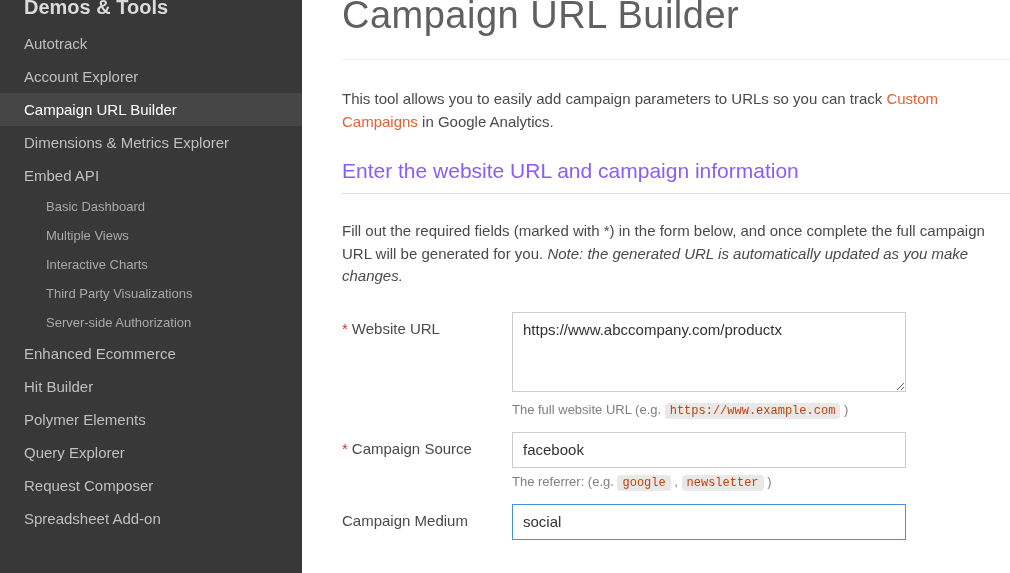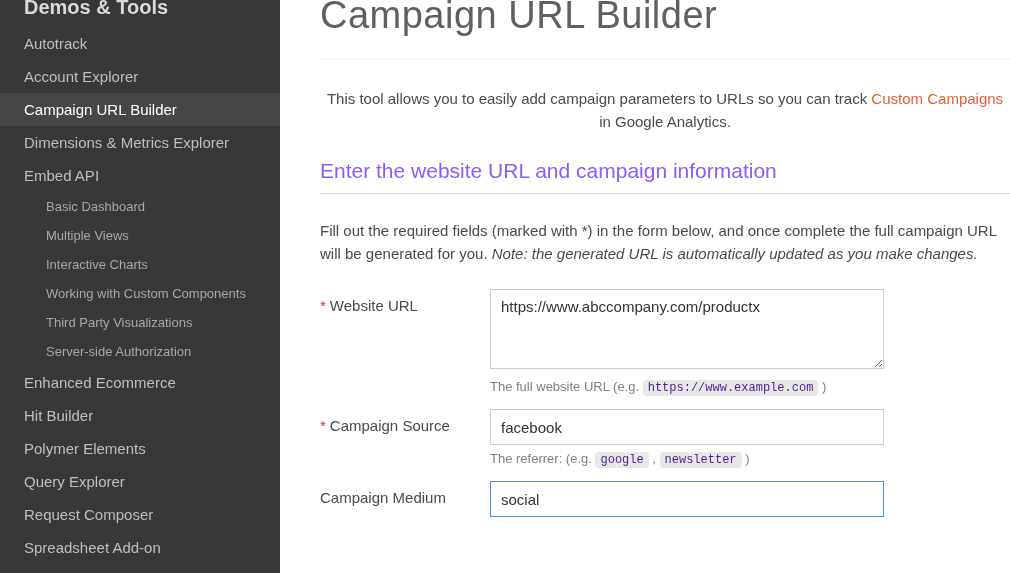--- a/index.html
+++ b/index.html
@@ -5,21 +5,21 @@
     * { margin: 0; padding: 0; box-sizing: border-box; }
     body {
       font-family: -apple-system, BlinkMacSystemFont, "Segoe UI", Helvetica, Arial, sans-serif;
       display: flex;
       height: 573px;
       width: 1010px;
       overflow: hidden;
       background: #fff;
     }
     .sidebar {
-      width: 280px;
+      width: 302px;
       background: #383838;
       color: #bfbfbf;
       flex-shrink: 0;
       overflow: hidden;
     }
     .sidebar-title {
       color: #dadada;
       font-size: 20px;
       font-weight: 600;
       padding: 2px 24px 8px;
@@ -56,21 +56,20 @@
     }
     .content {
       padding-top: 28px;
       border-top: 1px solid #eee;
     }
     .intro {
       font-size: 15px;
       color: #4a4a4a;
       line-height: 1.5;
       margin-bottom: 26px;
-      text-align: center;
     }
     .intro a {
       color: #e06233;
       text-decoration: none;
     }
     .section-title {
       font-size: 21px;
       font-weight: 400;
       color: #8b5cf6;
       padding-bottom: 10px;
@@ -131,38 +130,37 @@
       font-size: 13px;
       color: #808080;
       margin-top: 6px;
     }
     .form-help code {
       background: #e8e8e8;
       padding: 1px 5px;
       border-radius: 4px;
       font-family: "Courier New", monospace;
       font-size: 12px;
-      color: #4c1d95;
+      color: #c2410c;
     }
   </style>
 </head>
 <body>
 
 <div class="sidebar">
   <div class="sidebar-title">Demos &amp; Tools</div>
 
   <div class="sidebar-item">Autotrack</div>
   <div class="sidebar-item">Account Explorer</div>
   <div class="sidebar-item active">Campaign URL Builder</div>
   <div class="sidebar-item">Dimensions &amp; Metrics Explorer</div>
   <div class="sidebar-item">Embed API</div>
   <div class="sidebar-subitem">Basic Dashboard</div>
   <div class="sidebar-subitem">Multiple Views</div>
   <div class="sidebar-subitem">Interactive Charts</div>
-  <div class="sidebar-subitem">Working with Custom Components</div>
   <div class="sidebar-subitem">Third Party Visualizations</div>
   <div class="sidebar-subitem">Server-side Authorization</div>
   <div class="sidebar-item">Enhanced Ecommerce</div>
   <div class="sidebar-item">Hit Builder</div>
   <div class="sidebar-item">Polymer Elements</div>
   <div class="sidebar-item">Query Explorer</div>
   <div class="sidebar-item">Request Composer</div>
   <div class="sidebar-item">Spreadsheet Add-on</div>
 </div>
 

